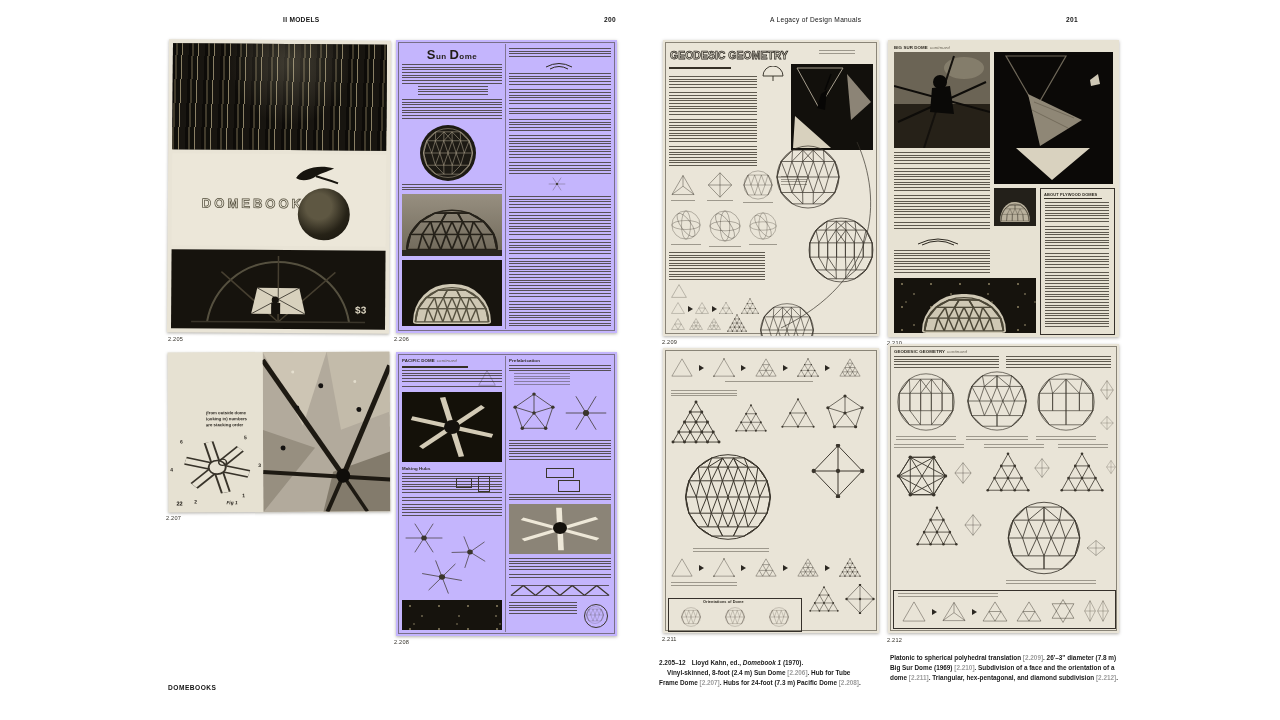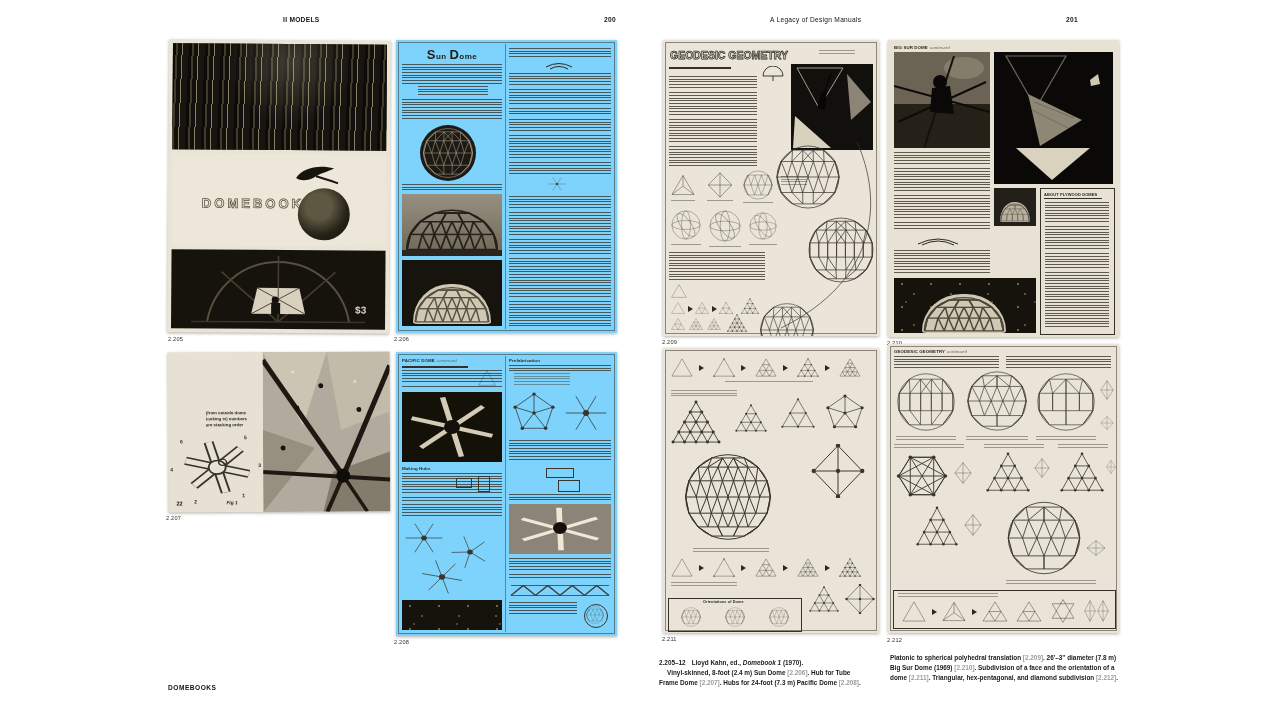--- a/index.html
+++ b/index.html
@@ -1,19 +1,19 @@
 <!DOCTYPE html>
 <html><head>
 <meta charset="utf-8">
 <style>
   html,body{margin:0;padding:0;background:#fff}
   #stage{position:relative;width:1280px;height:720px;background:#ffffff;overflow:hidden;
          font-family:"Liberation Sans",sans-serif;color:#1a1a1a}
   .a{position:absolute}
-  .scan{position:absolute;background:#7dd3fc;box-shadow:0 1px 3px rgba(40,35,20,.35);overflow:hidden}
+  .scan{position:absolute;background:#c4b5fd;box-shadow:0 1px 3px rgba(40,35,20,.35);overflow:hidden}
   .frame{position:absolute;border:1px solid rgba(58,52,40,.55)}
   .vline{position:absolute;width:1px;background:rgba(60,54,42,.5)}
   .tx{position:absolute;background:repeating-linear-gradient(180deg,rgba(56,51,41,.78) 0 .9px,rgba(0,0,0,0) .9px 2.7px)}
   .txl{opacity:.55}
   .hx{position:absolute;background:#353026;height:2px}
   .lbl{position:absolute;font-size:5.6px;letter-spacing:.2px;color:#34312a}
   .head{position:absolute;font-size:6.6px;font-weight:700;color:#121212;letter-spacing:.3px}
   .cap{position:absolute;font-weight:700;font-size:6.4px;line-height:1.55;color:#1a1a1a}
   .cap .ref{color:#9c9c9c}
   .cap .it{font-style:italic}

